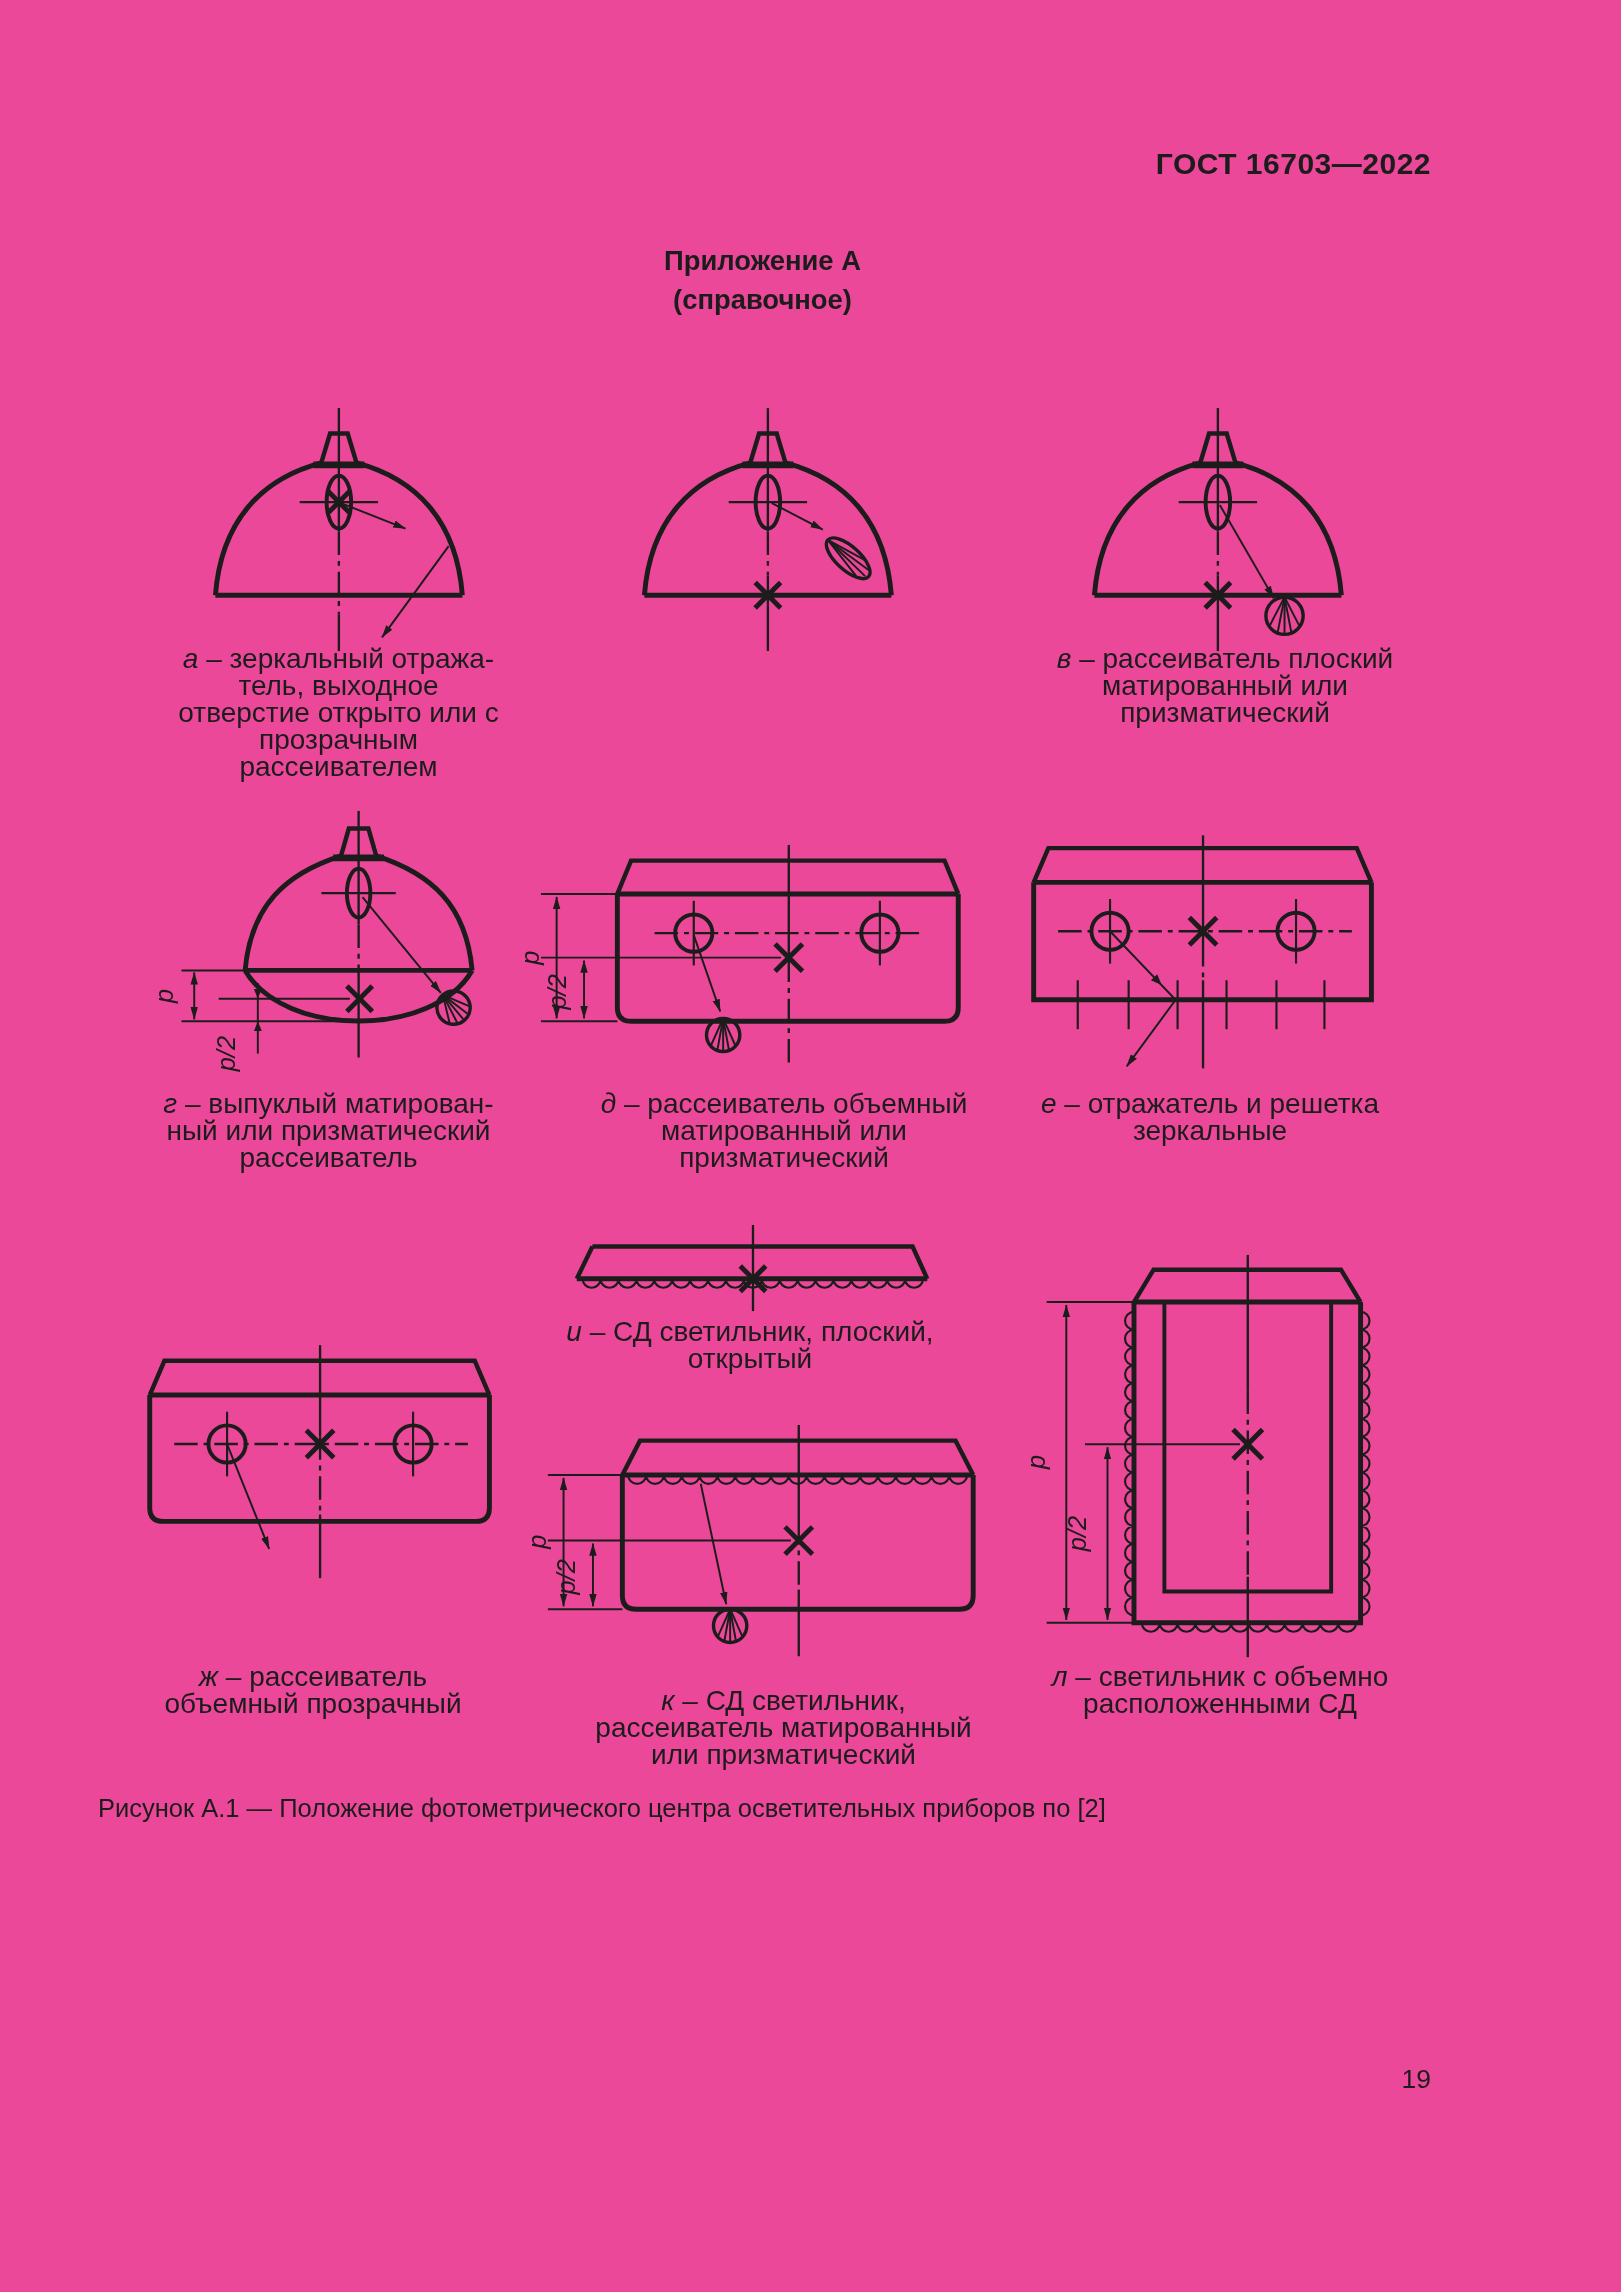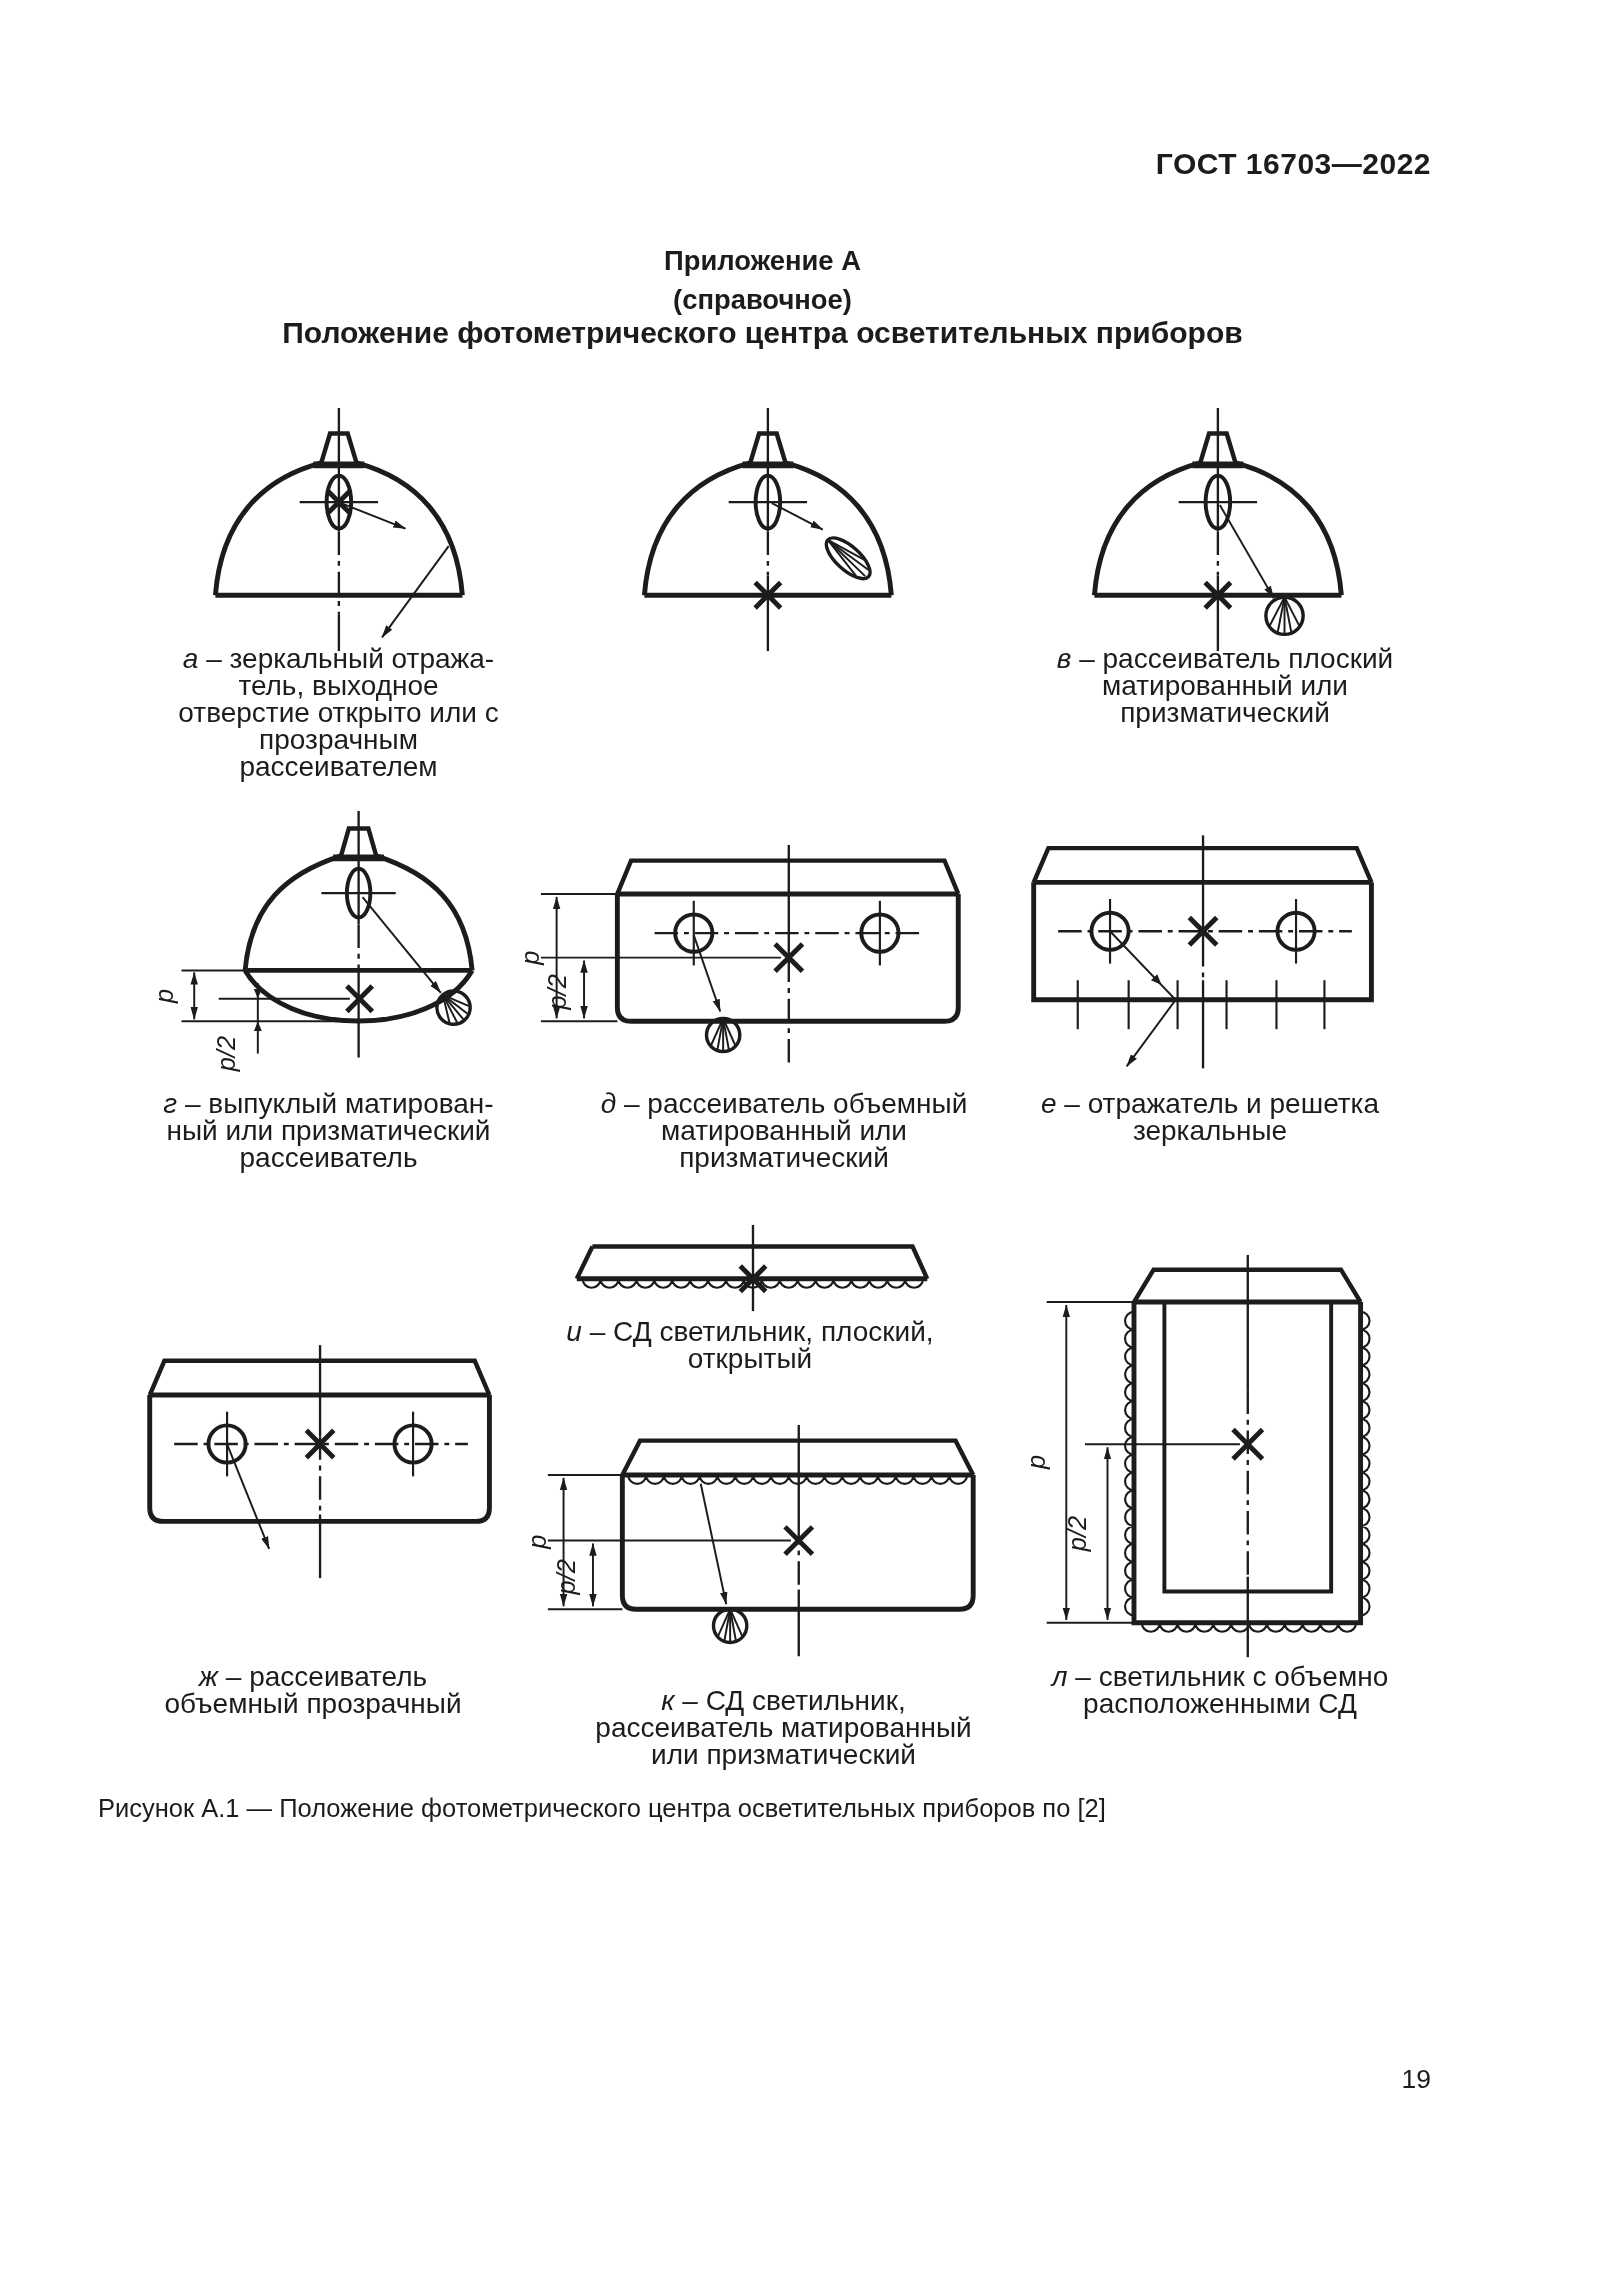--- a/index.html
+++ b/index.html
@@ -1,19 +1,19 @@
 <!DOCTYPE html>
 <html><head>
 <meta charset="utf-8">
 <style>
   html,body{margin:0;padding:0;background:#888;}
   .page{
     position:relative;
     width:1621px;height:2293px;
-    background:#ffffff;
+    background:#ec4899;
     font-family:"Liberation Sans", sans-serif;
     color:#1c1c1c;
     overflow:hidden;
   }
   .abs{position:absolute;}
   .gost-header{
     top:147px;right:190px;
     font-size:30px;font-weight:bold;letter-spacing:0.5px;
   }
   .annex-block{
@@ -65,21 +65,20 @@
     </defs>
   </svg>
 
   <div class="abs gost-header">ГОСТ 16703—2022</div>
 
   <div class="abs annex-block">
     <div>Приложение А</div>
     <div>(справочное)</div>
   </div>
 
-  <div class="abs main-title">Положение фотометрического центра осветительных приборов</div>
 
   <svg style="left:186px;top:404px" width="294" height="255" viewBox="0 0 300 260">
     <line class="cl" x1="156" y1="4" x2="156" y2="130"></line>
     <line class="cldd" x1="156" y1="130" x2="156" y2="215"></line>
     <line class="cl" x1="156" y1="215" x2="156" y2="252"></line>
     <g>
       <path class="ol45" d="M138,60 L147,30 H165 L174,60"></path>
       <line class="thick" x1="130" y1="62" x2="182" y2="62"></line>
       <path class="ol" d="M30,195 C36,118 78,76 138,60"></path>
       <path class="ol" d="M174,60 C234,76 276,118 282,195"></path>

